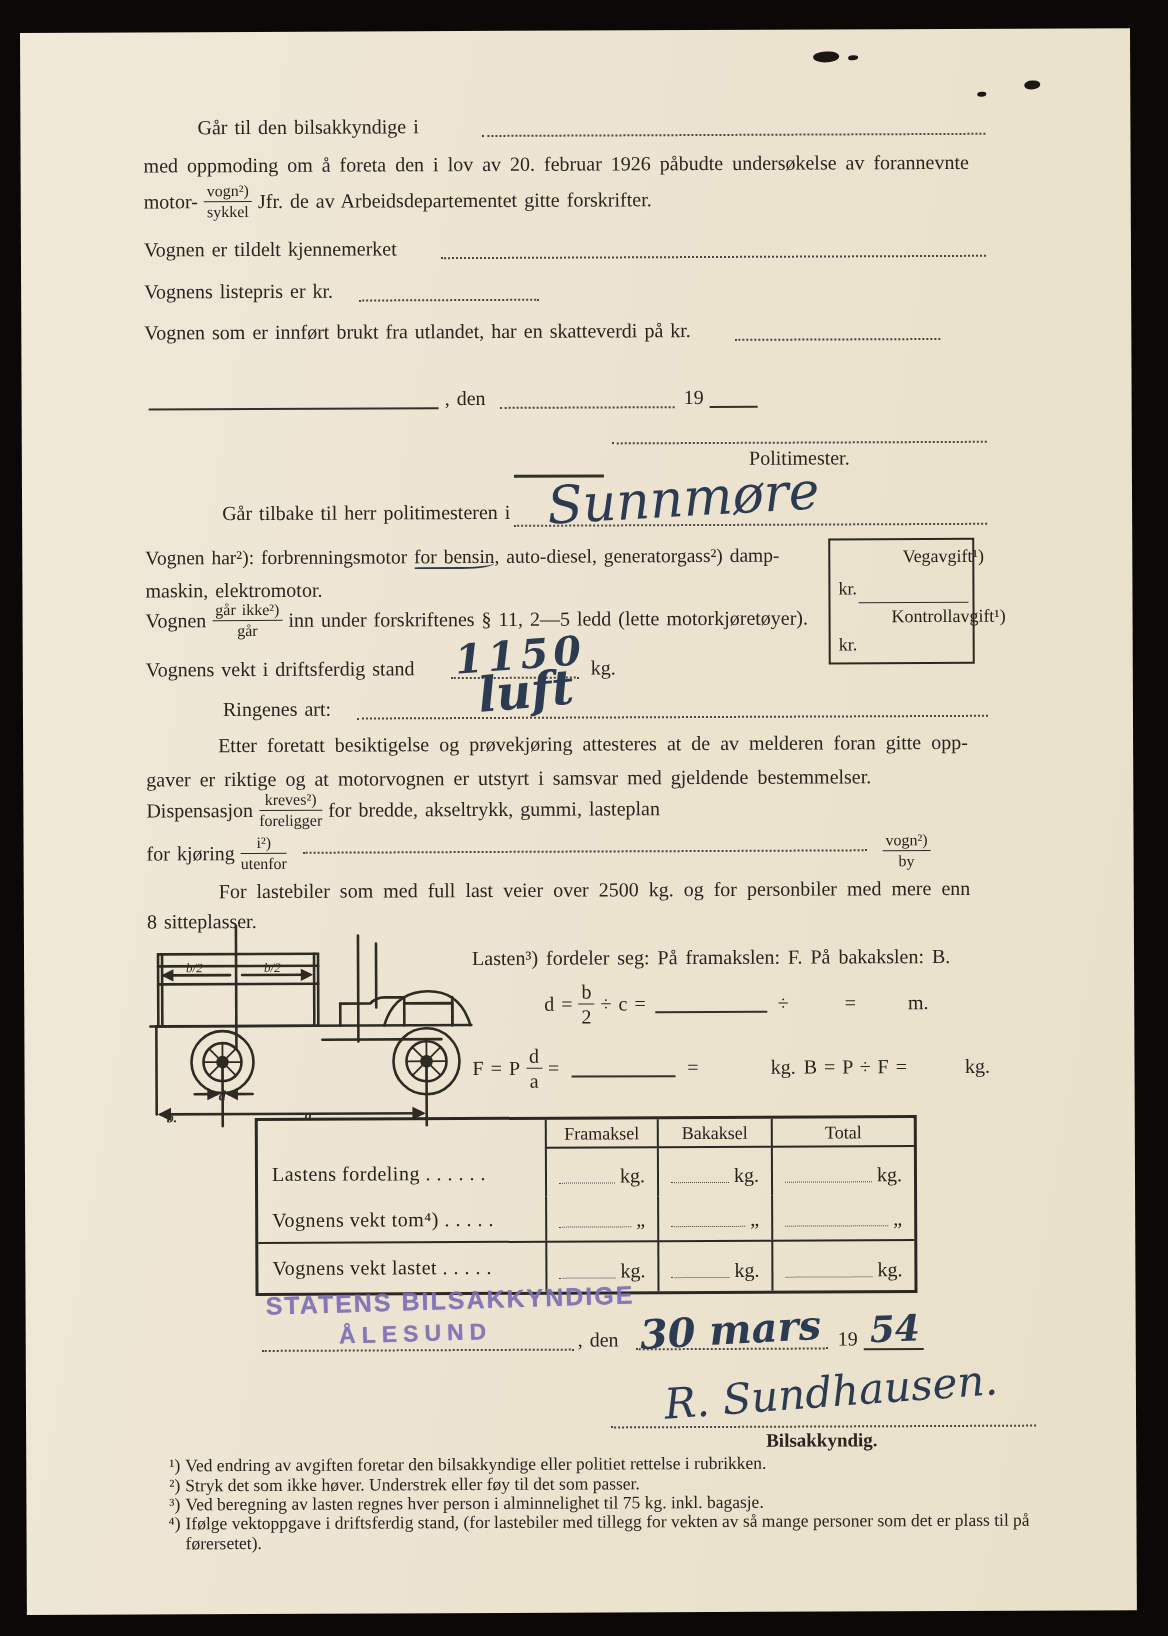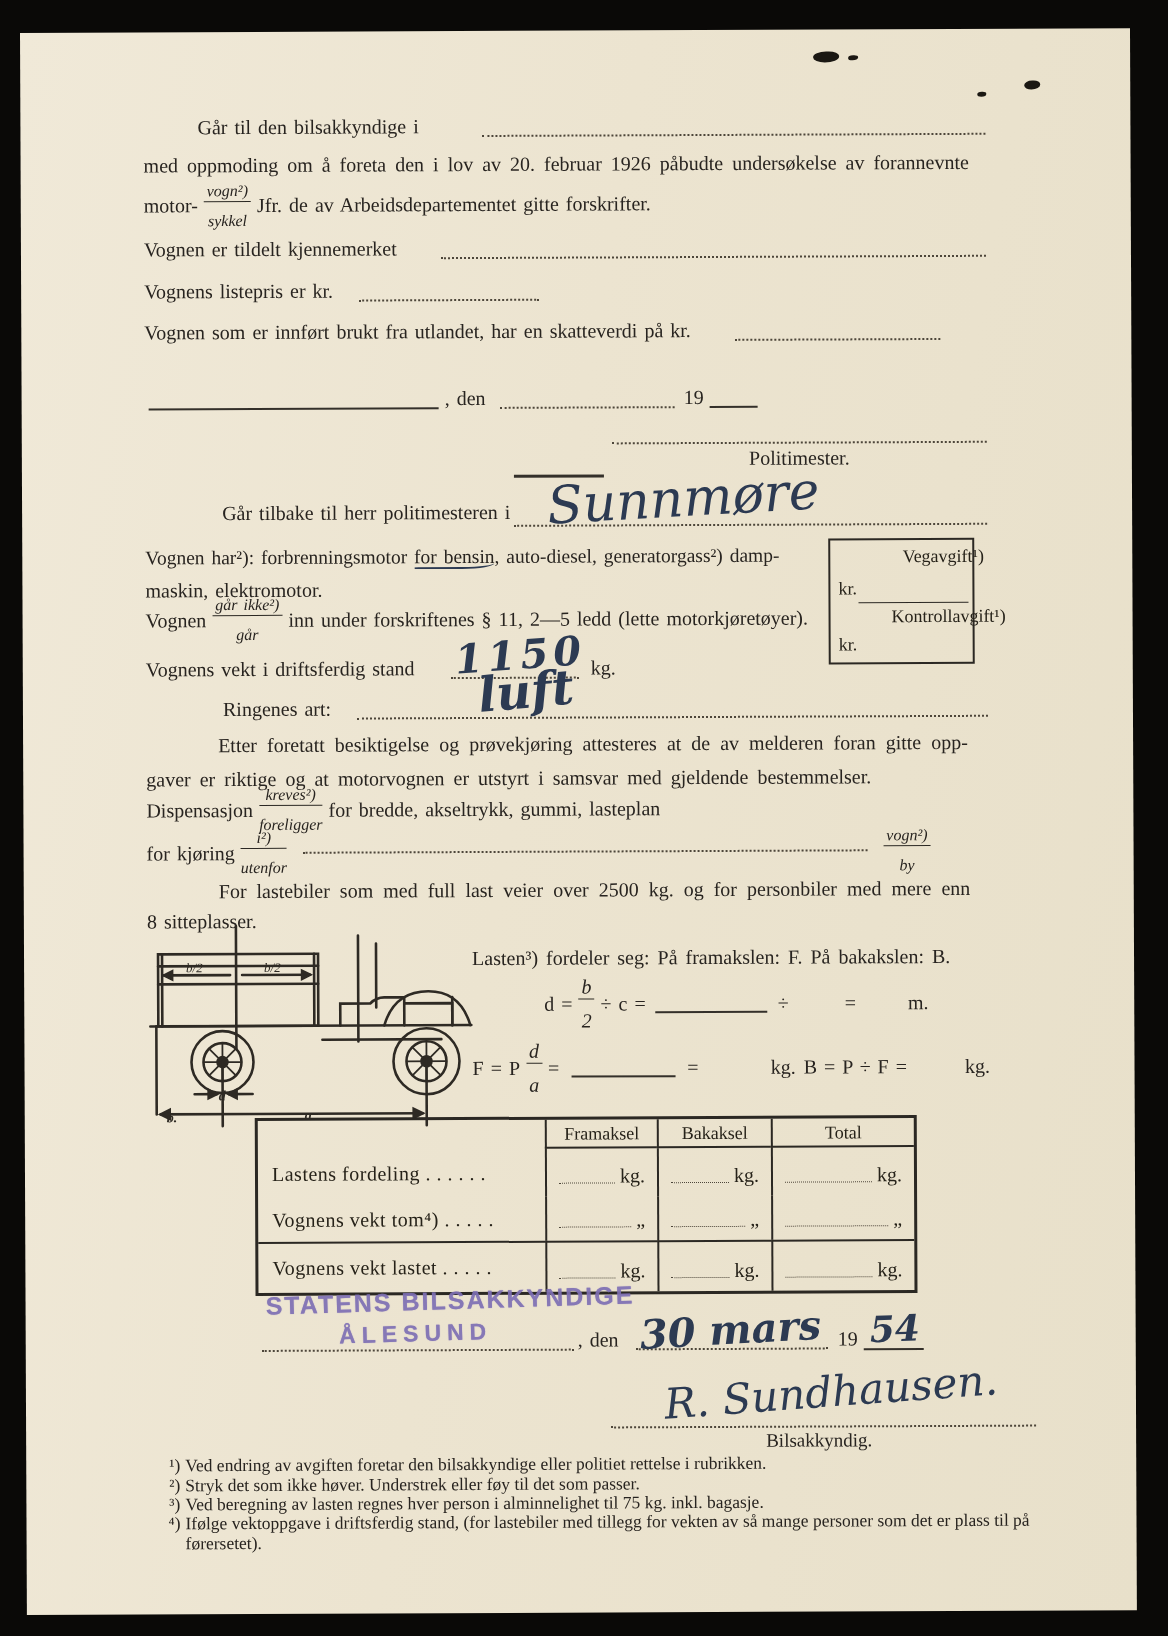--- a/index.html
+++ b/index.html
@@ -11,23 +11,23 @@
   .paper{
     position:absolute;left:20px;top:33px;width:1110px;height:1582px;
     background:linear-gradient(100deg,#f0e9d8 0%,#ece4d0 45%,#e8e0ca 100%);
     transform:rotate(-0.25deg);transform-origin:top left;
     color:#262219;
   }
   .t{position:absolute;white-space:nowrap;font-size:20px;color:#282420;word-spacing:2px;}
   .dotl{position:absolute;height:0;border-bottom:2px dotted #4d463a;}
   .soll{position:absolute;height:0;border-bottom:2px solid #34302a;}
   .fracline{display:flex;align-items:center;}
-  .frac{display:inline-block;text-align:center;font-size:16px;line-height:1.1;margin:0 6px;vertical-align:middle;font-style:italic;}
+  .frac{display:inline-block;text-align:center;font-size:16px;line-height:1.1;margin:0 6px;vertical-align:middle;}
   .frac .fr-top{display:block;border-bottom:1.6px solid #2b2823;padding:0 3px 1px;}
-  .frac .fr-bot{display:block;padding-top:10px;}
+  .frac .fr-bot{display:block;padding-top:1px;}
   .frac.big{font-size:20px;}
   .hw{position:absolute;font-family:"DejaVu Serif",serif;font-style:italic;color:#2c3a52;white-space:nowrap;}
   .inkline{border-bottom:2.5px solid #2c3a52;border-radius:0 0 40%/6px 40%;}
   .blank{display:inline-block;height:0;border-bottom:2px solid #34302a;vertical-align:baseline;}
   .gap{display:inline-block;}
   .feebox{position:absolute;left:806px;top:509px;width:142px;height:122px;border:2.5px solid #2b2823;font-size:18px;}
   .feebox .c{position:absolute;width:100%;text-align:center;}
   .feebox .l{position:absolute;left:8px;}
   .ftable{position:absolute;left:230px;top:1086px;width:656px;border:3px solid #2b2823;display:grid;
           grid-template-columns:287px 112px 114px 1fr;grid-template-rows:29px 48px 44px 51px;font-size:20px;}
@@ -302,21 +302,21 @@
   <div class="dotl" style="left:236px;top:1318px;width:312px;"></div>
   <div class="t" style="left:552px;top:1298px;">, den</div>
   <div class="dotl" style="left:610px;top:1318px;width:192px;"></div>
   <div class="hw" style="left:614px;top:1276px;font-size:40px;font-weight:bold;transform:rotate(-3deg);">30 mars</div>
   <div class="t" style="left:812px;top:1298px;">19</div>
   <div class="soll" style="left:838px;top:1319px;width:60px;"></div>
   <div class="hw" style="left:844px;top:1278px;font-size:36px;font-weight:bold;transform:rotate(-2deg);">54</div>
 
   <div class="hw" style="left:638px;top:1338px;font-size:42px;transform:rotate(-4deg);">R. Sundhausen.</div>
   <div class="dotl" style="left:585px;top:1396px;width:425px;"></div>
-  <div class="t" style="left:740px;top:1400px;font-size:19px;">Bilsakkyndig.</div>
+  <div class="t" style="left:740px;top:1400px;font-size:19px;font-weight:bold;">Bilsakkyndig.</div>
 
   <div class="fn" style="top:1424px;">
     <span class="mark">¹)</span>
     <span class="txt">Ved endring av avgiften foretar den bilsakkyndige eller politiet rettelse i rubrikken.</span>
   </div>
   <div class="fn" style="top:1444px;">
     <span class="mark">²)</span>
     <span class="txt">Stryk det som ikke høver.  Understrek eller føy til det som passer.</span>
   </div>
   <div class="fn" style="top:1463px;">

